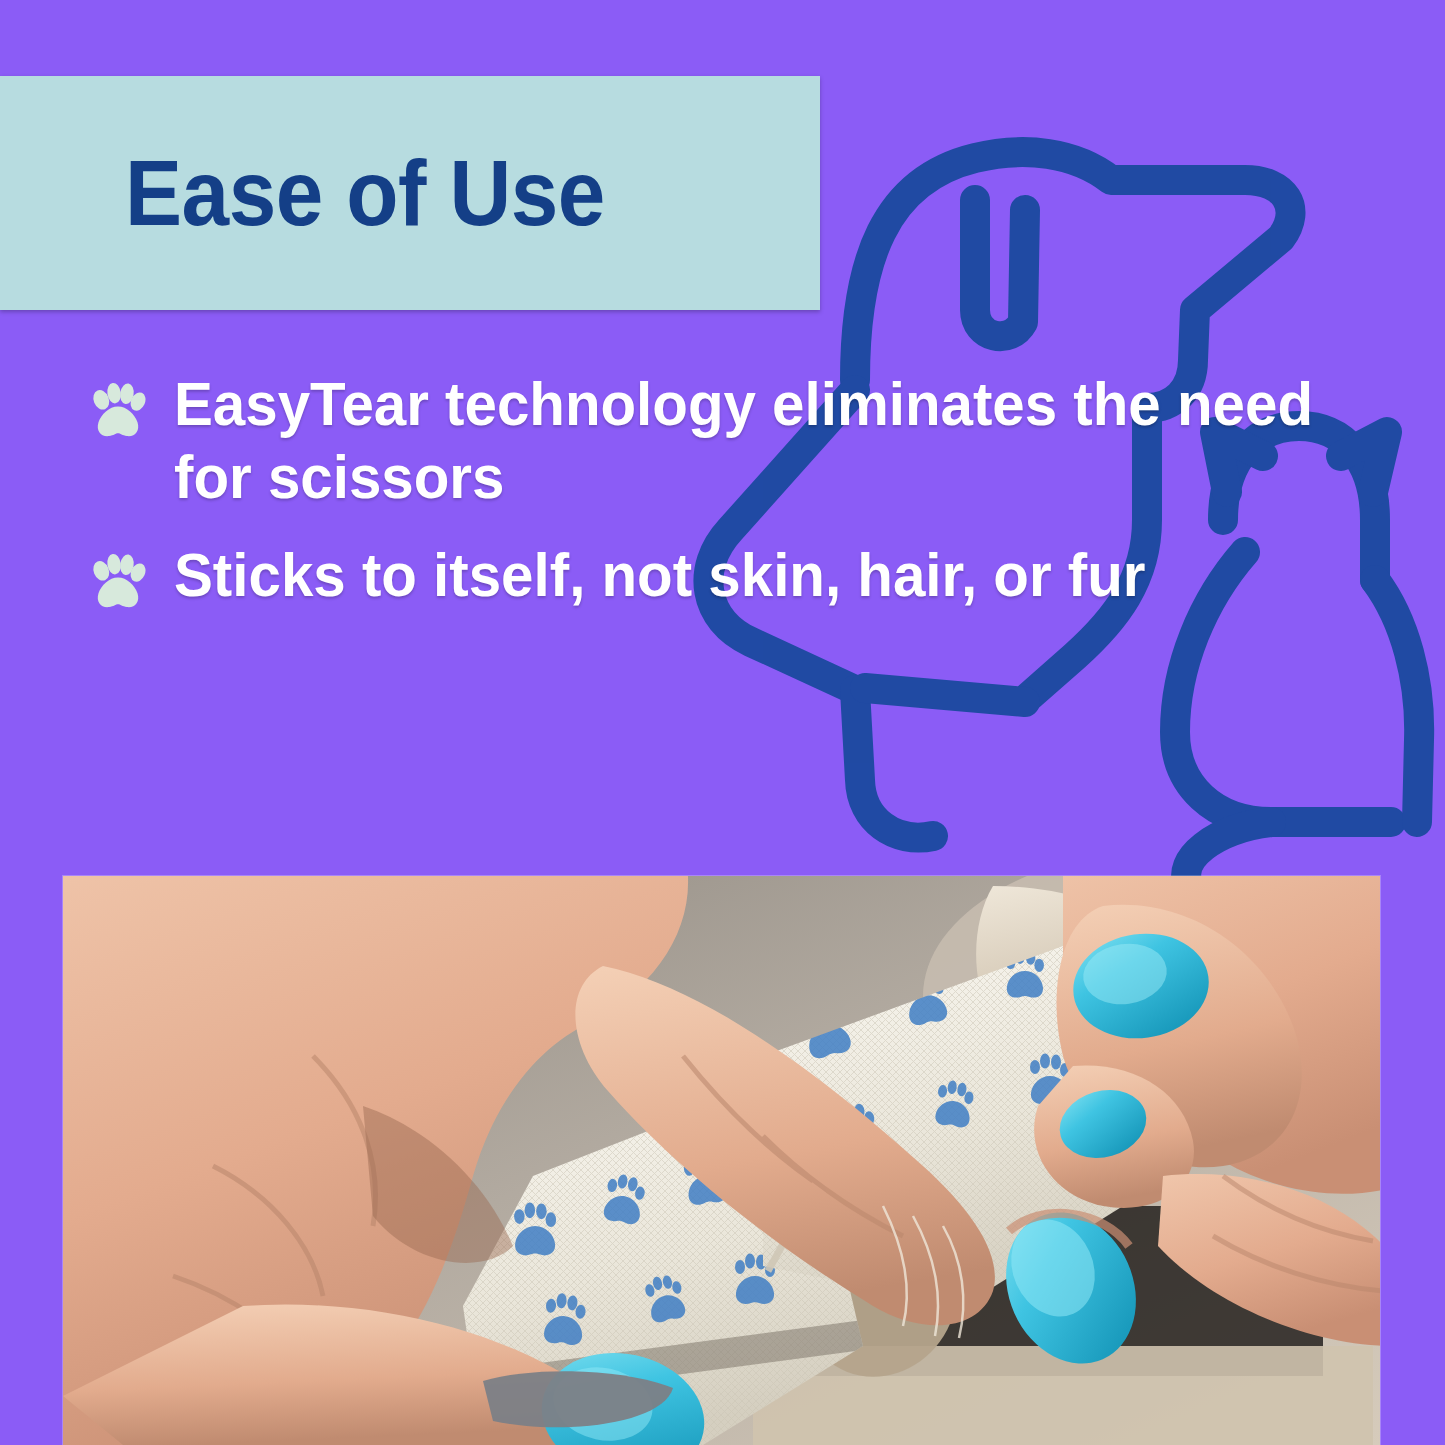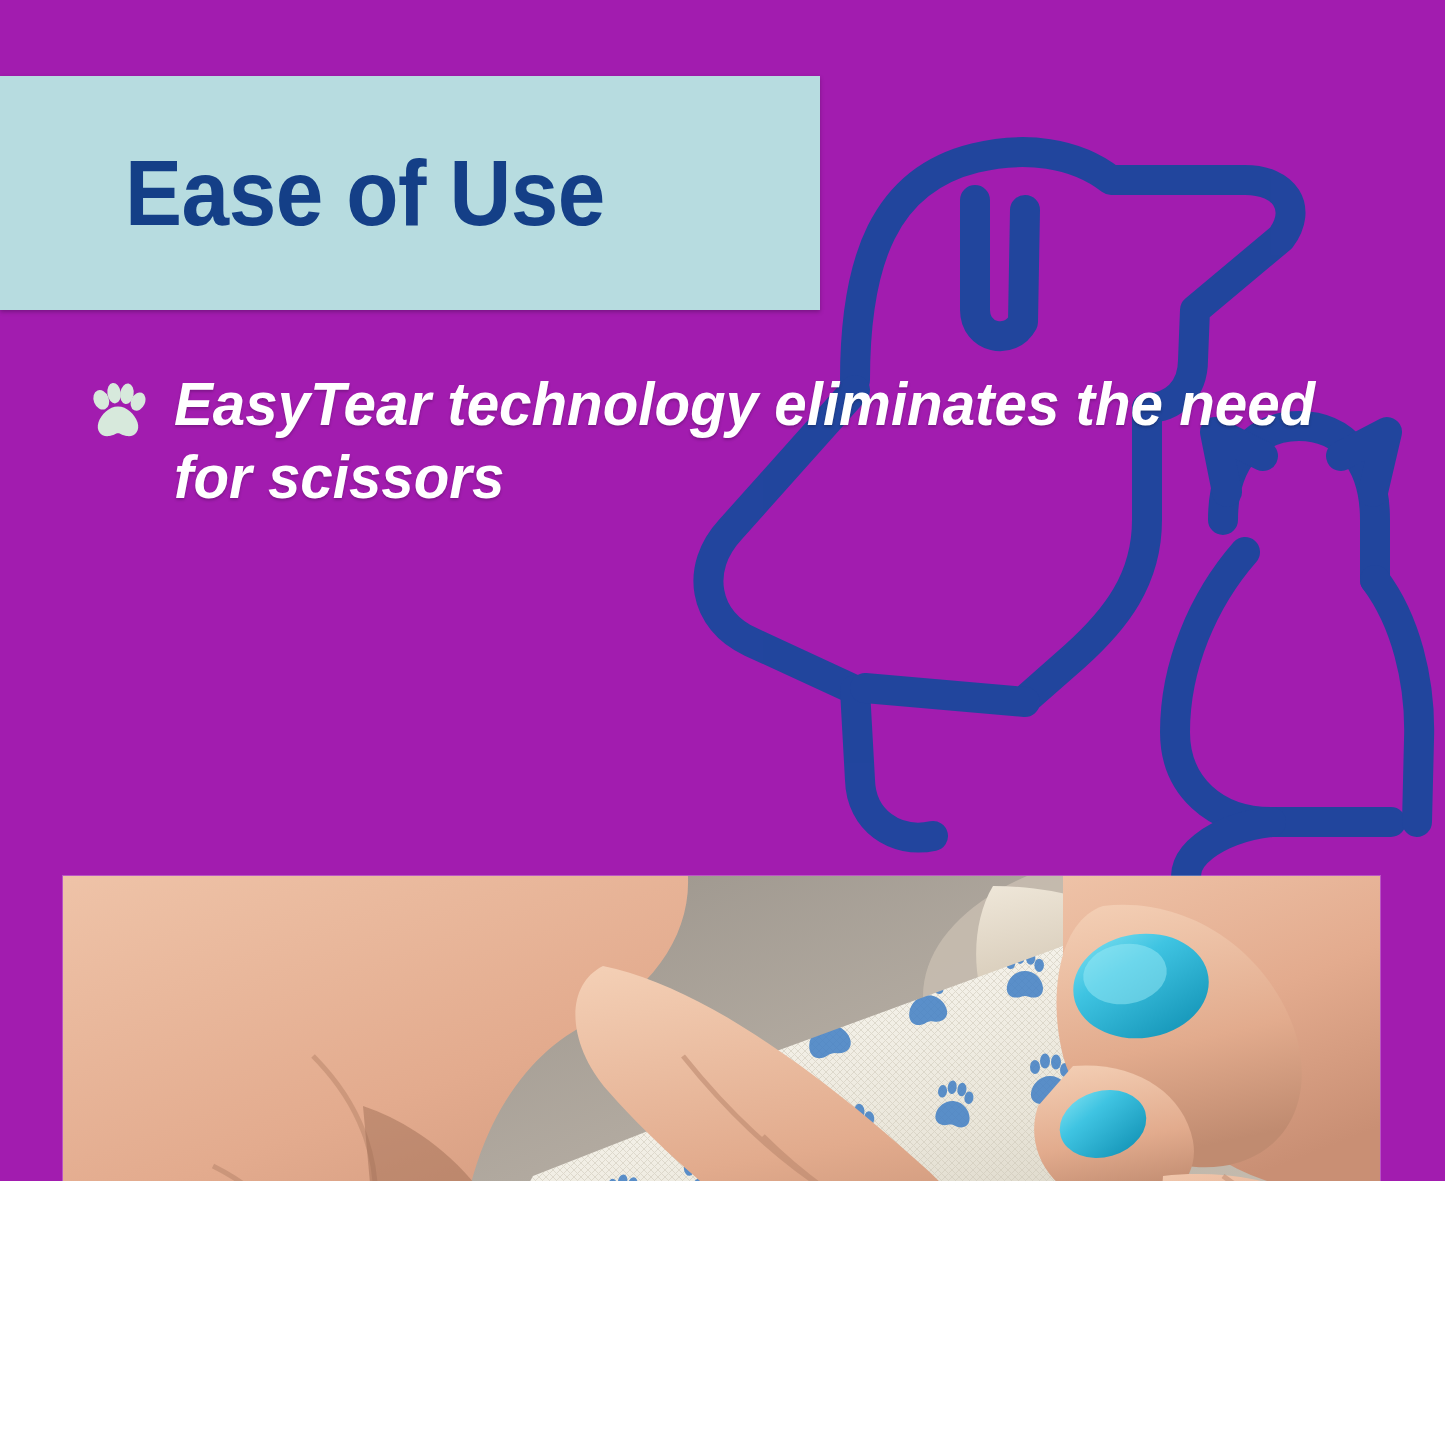--- a/index.html
+++ b/index.html
@@ -3,23 +3,23 @@
 <meta charset="utf-8">
 <style>
   html, body {
     margin: 0;
     padding: 0;
     background: #ffffff;
   }
   #poster {
     position: relative;
     width: 1445px;
-    height: 1181px;
+    height: 1445px;
     overflow: hidden;
-    background: #a21caf;
+    background: #8b5cf6;
     font-family: "Liberation Sans", sans-serif;
   }
 
   
   .watermark {
     position: absolute;
     right: -10px;
     top: 60px;
     width: 900px;
     height: 830px;
@@ -51,21 +51,20 @@
     transform-origin: left center;
     white-space: nowrap;
   }
 
   
   .bullets {
     position: absolute;
     left: 0;
     top: 368px;
     width: 1400px;
-    font-style: italic;
   }
   .bullet-row {
     display: flex;
     align-items: flex-start;
     margin-bottom: 26px;
   }
   .paw {
     flex: 0 0 auto;
     width: 56px;
     height: 58px;
@@ -168,20 +167,40 @@
                      C46 92, 42 96, 34 97
                      C20 99, 10 88, 15 72
                      C20 58, 34 44, 50 44 Z"></path>
           </g>
         </svg>
       </span>
       <span class="bullet-text">EasyTear technology eliminates the need for scissors</span>
     </div>
 
 
+    <div class="bullet-row">
+      <span class="paw">
+        <svg viewBox="0 0 100 104" xmlns="http://www.w3.org/2000/svg" aria-hidden="true">
+          <g fill="#d7e9dc">
+            <ellipse cx="20" cy="32" rx="13.5" ry="18" transform="rotate(-22 20 32)"></ellipse>
+            <ellipse cx="43" cy="20" rx="12" ry="18.5" transform="rotate(-8 43 20)"></ellipse>
+            <ellipse cx="66" cy="21" rx="12" ry="18.5" transform="rotate(9 66 21)"></ellipse>
+            <ellipse cx="86" cy="35" rx="12.5" ry="17" transform="rotate(24 86 35)"></ellipse>
+            <path d="M50 44
+                     C66 44, 80 58, 85 72
+                     C90 88, 80 99, 66 97
+                     C58 96, 54 92, 50 92
+                     C46 92, 42 96, 34 97
+                     C20 99, 10 88, 15 72
+                     C20 58, 34 44, 50 44 Z"></path>
+          </g>
+        </svg>
+      </span>
+      <span class="bullet-text">Sticks to itself, not skin, hair, or fur</span>
+    </div>
 
   </div>
 
   <div class="photo">
     <svg viewBox="0 0 1317 569" xmlns="http://www.w3.org/2000/svg" preserveAspectRatio="xMidYMid slice" aria-hidden="true">
       <defs>
         <linearGradient id="bgBlur" x1="0" y1="0" x2="1" y2="1">
           <stop offset="0%" stop-color="#8e8880"></stop>
           <stop offset="45%" stop-color="#b2aaa0"></stop>
           <stop offset="100%" stop-color="#d6cbbb"></stop>

